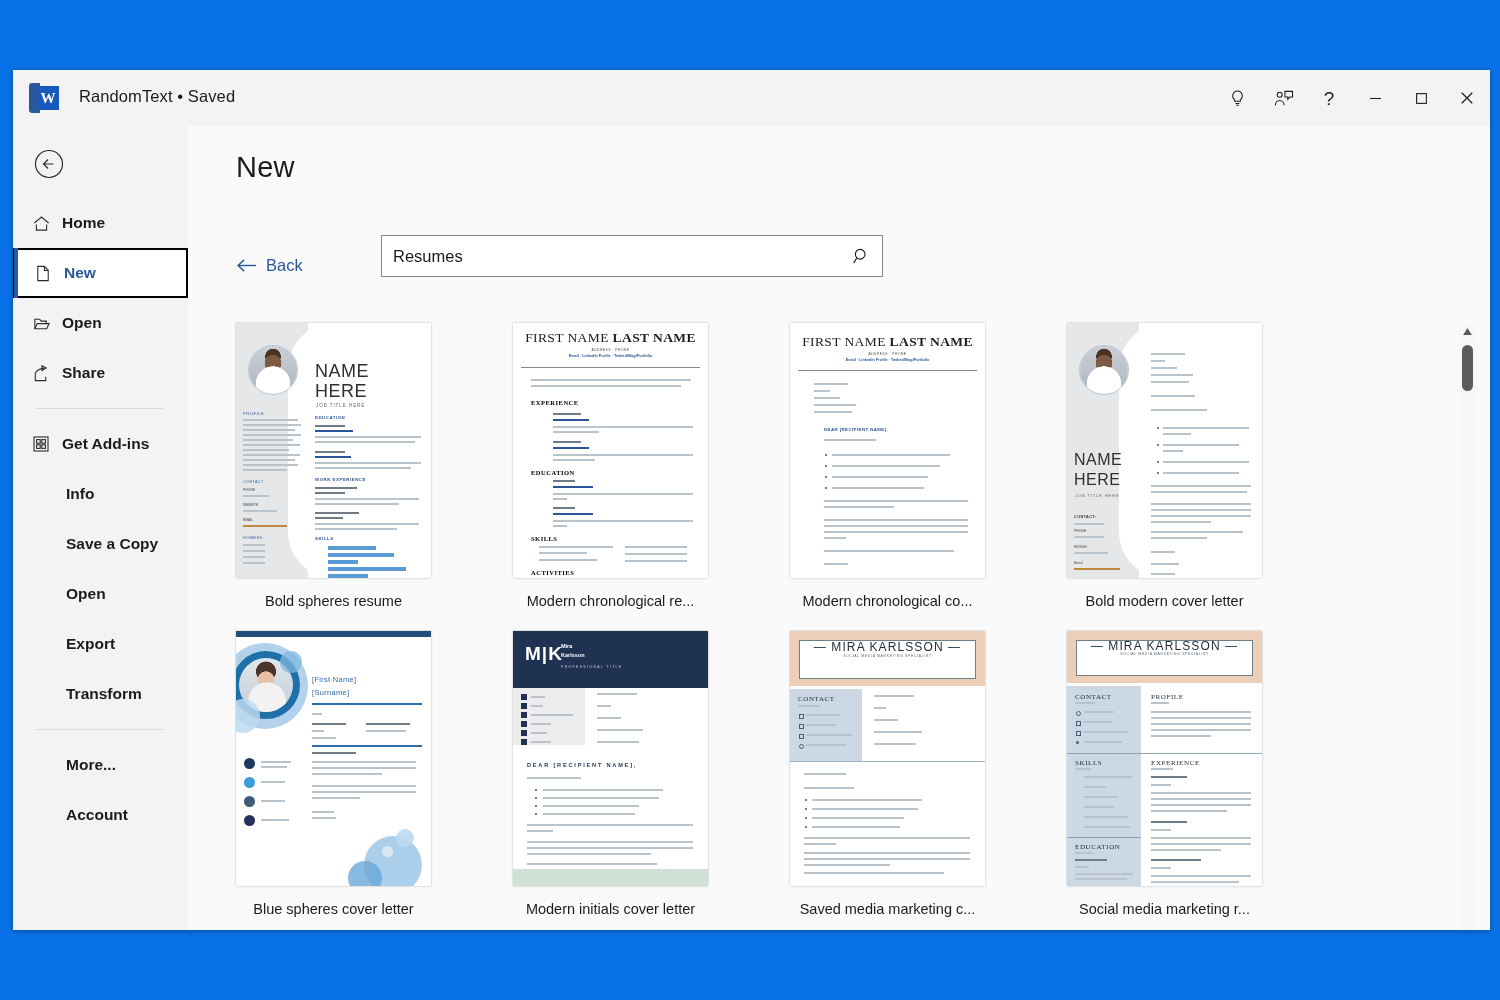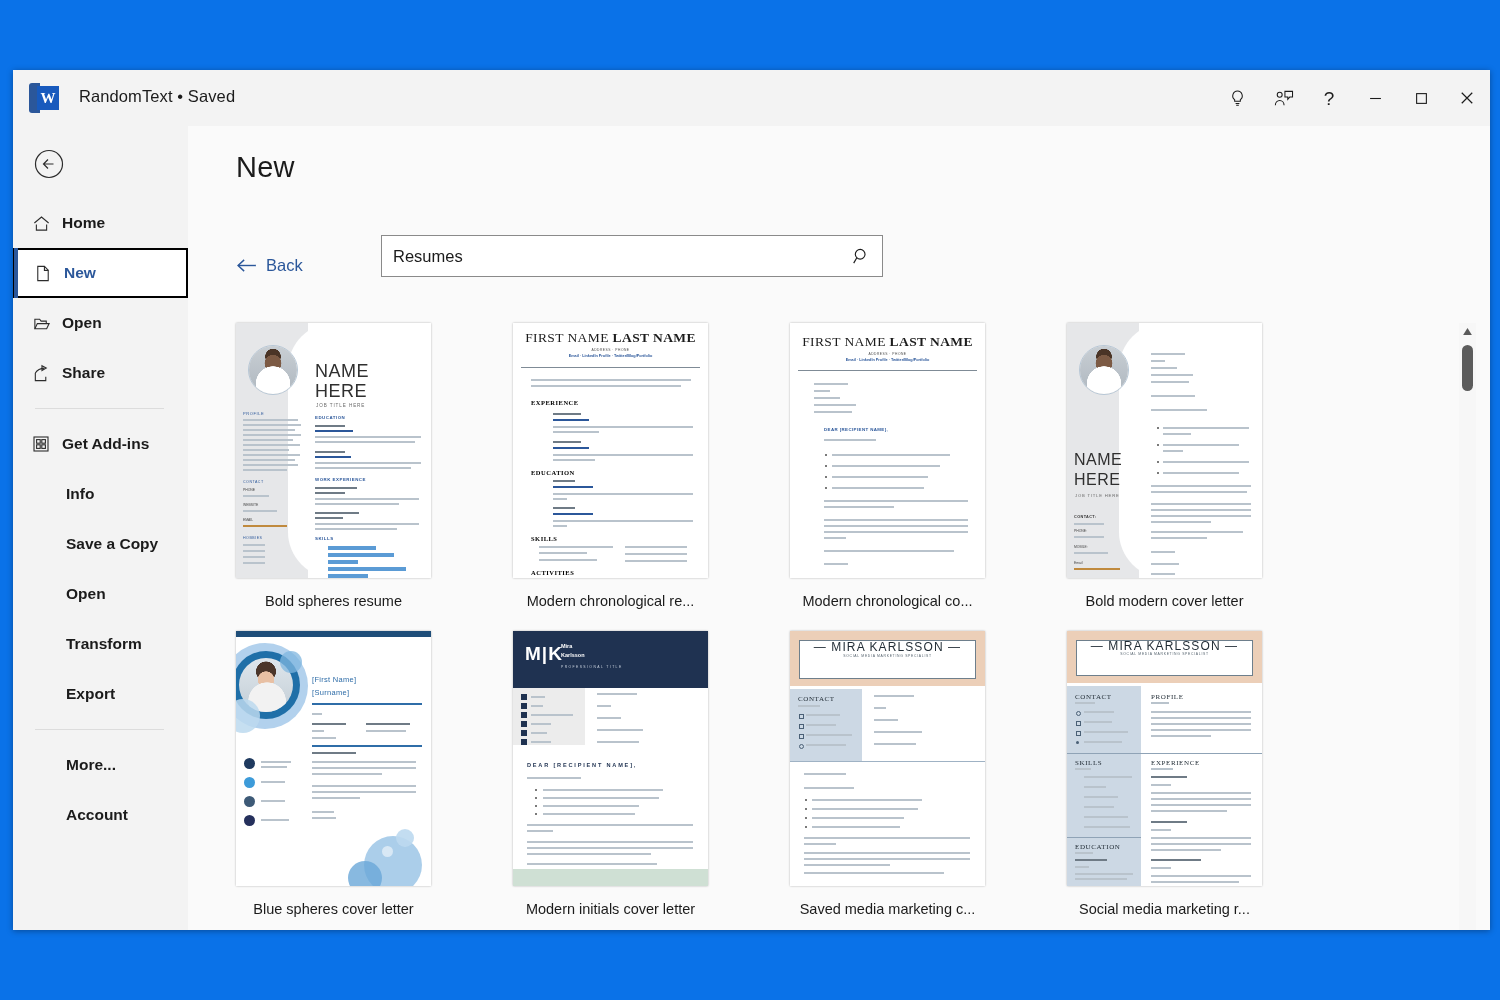--- a/index.html
+++ b/index.html
@@ -298,24 +298,24 @@
       <div class="nav-item indent">
         <span class="lbl">Info</span>
       </div>
       <div class="nav-item indent">
         <span class="lbl">Save a Copy</span>
       </div>
       <div class="nav-item indent">
         <span class="lbl">Open</span>
       </div>
       <div class="nav-item indent">
+        <span class="lbl">Export</span>
+      </div>
+      <div class="nav-item indent">
         <span class="lbl">Transform</span>
-      </div>
-      <div class="nav-item indent">
-        <span class="lbl">Export</span>
       </div>
 
       <div class="nav-sep"></div>
 
       <div class="nav-item indent">
         <span class="lbl">More...</span>
       </div>
       <div class="nav-item indent">
         <span class="lbl">Account</span>
       </div>

